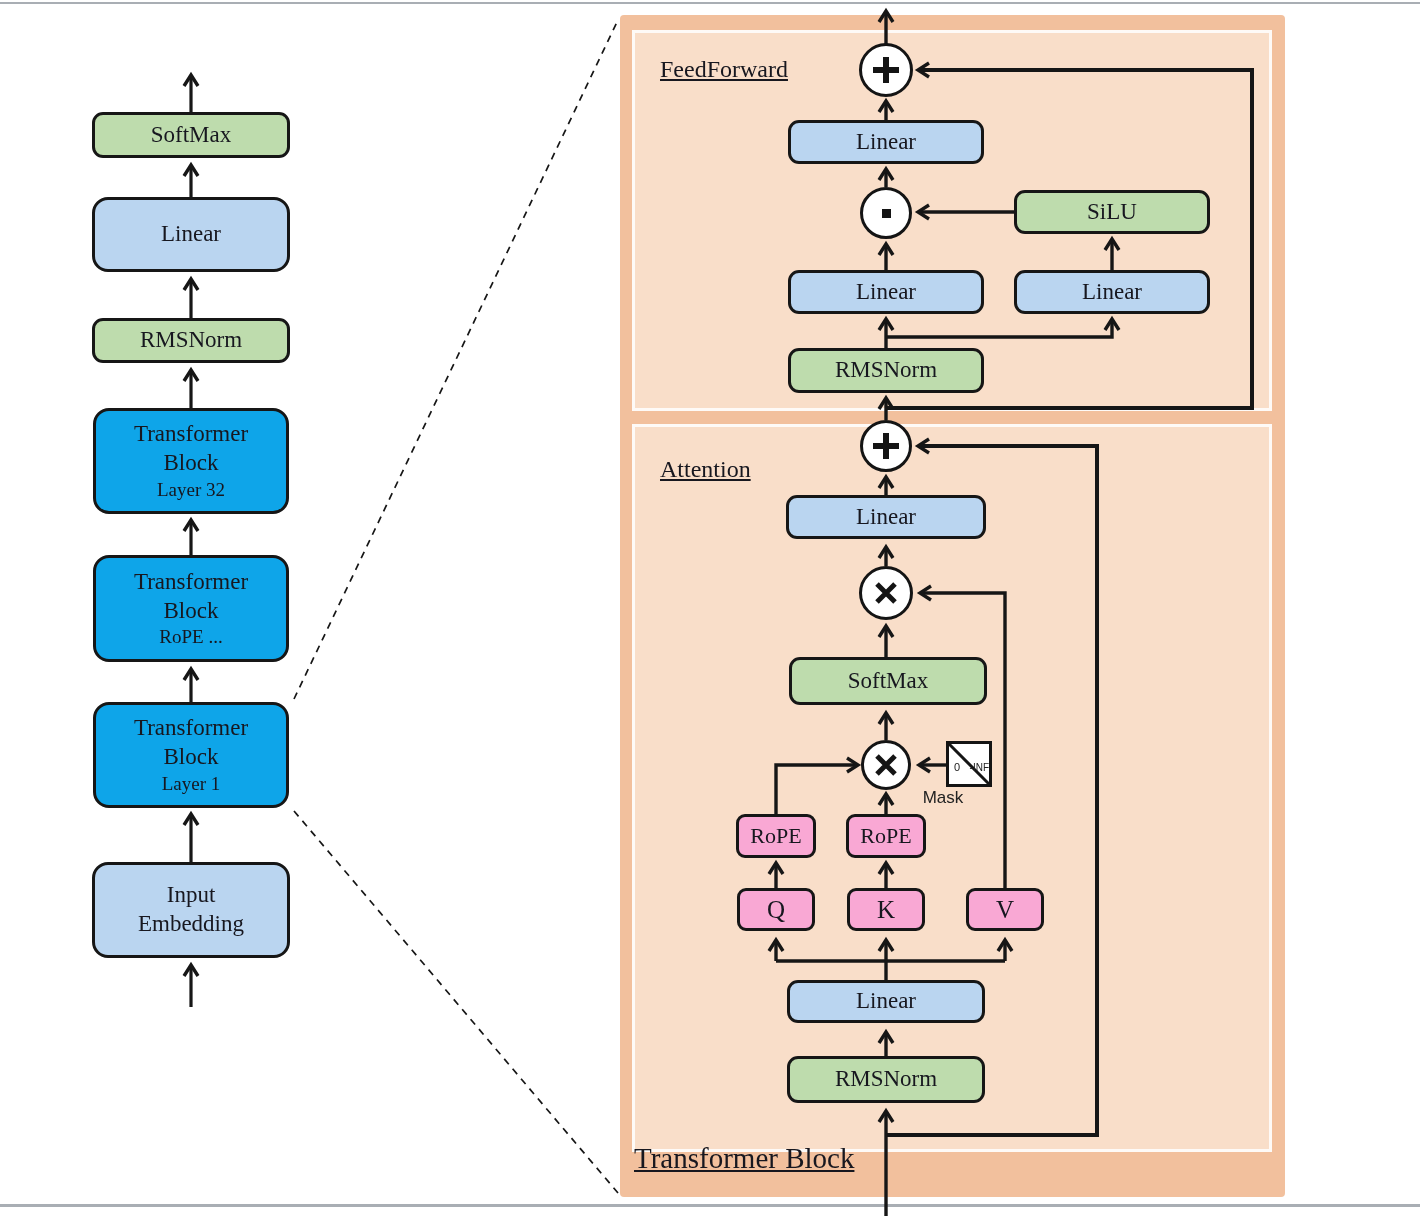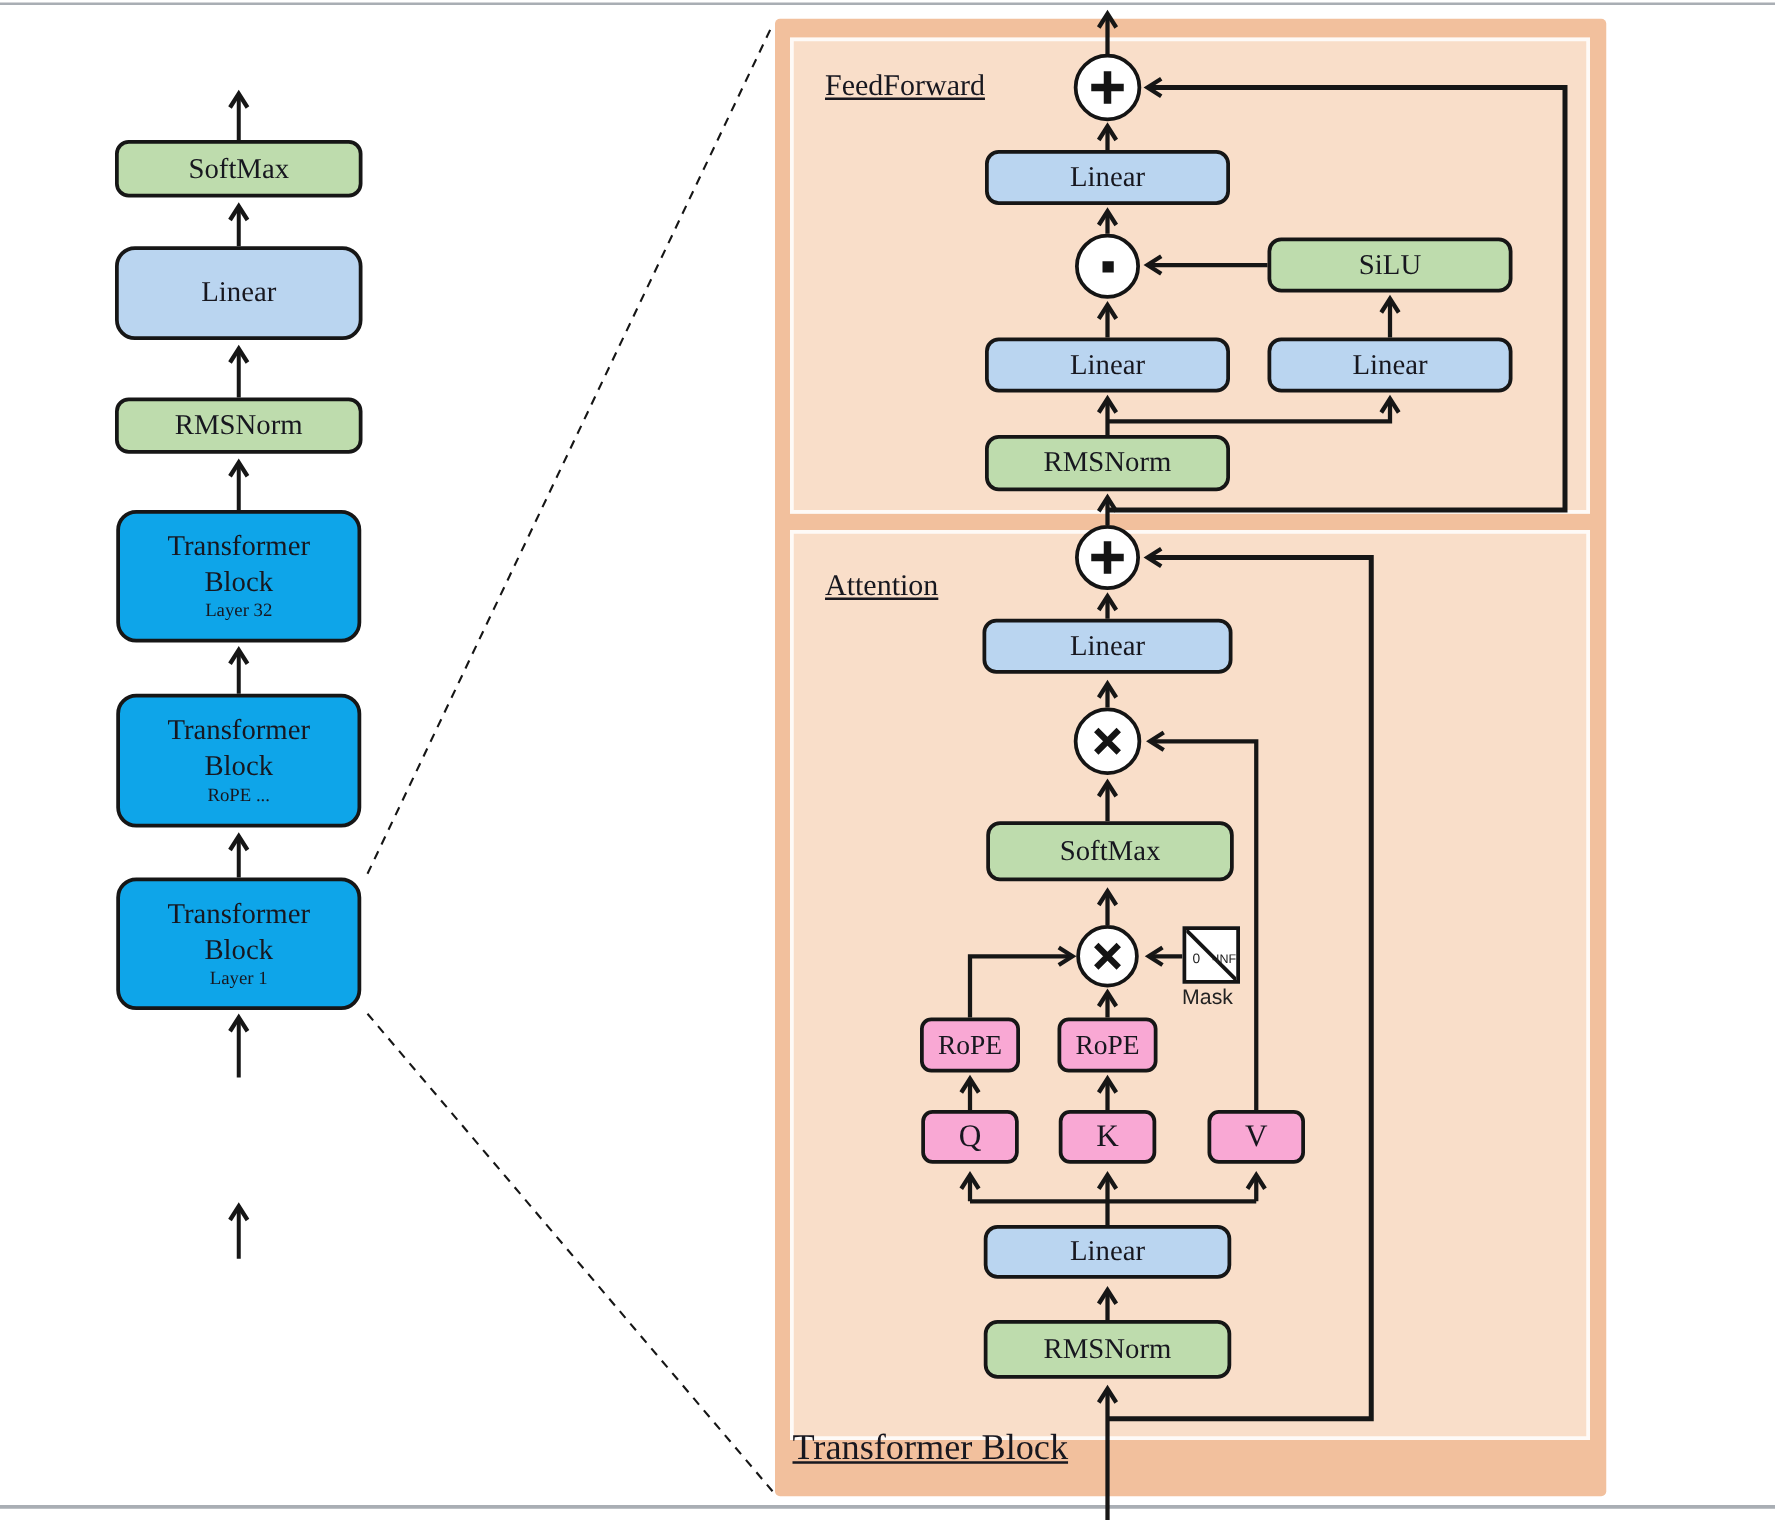--- a/index.html
+++ b/index.html
@@ -8,21 +8,21 @@
   .edge{position:absolute;left:0;width:1420px;background:#a9aeb4;}
   .panel{position:absolute;background:#f2c09d;border-radius:4px;}
   .section{position:absolute;background:#f9dec9;border:3px solid rgba(255,255,255,.85);box-sizing:border-box;}
   .box{position:absolute;display:flex;align-items:center;justify-content:center;text-align:center;
        box-sizing:border-box;border:3px solid #161616;font-size:23px;line-height:1.25;}
   .blue{background:#bad5f0;border-radius:11px;}
   .blue2{background:#f9a8d4;border-radius:9px;}
   .green{background:#bedcad;border-radius:11px;}
   .orange{background:#0ea5e9;border-radius:15px;}
   .bigbox{border-radius:16px;border-width:3px;flex-direction:column;}
-  .sub{font-size:15px;}
+  .sub{font-size:19px;}
   .seclabel{position:absolute;font-size:24px;text-decoration:underline;}
   .op{position:absolute;background:#ffffff;border:3.5px solid #141414;border-radius:50%;
       box-sizing:border-box;display:flex;align-items:center;justify-content:center;}
   .mask{position:absolute;background:#fff;border:3px solid #141414;box-sizing:border-box;}
   .masktxt{position:absolute;font-family:"Liberation Sans",sans-serif;color:#222;}
   svg.wires{position:absolute;left:0;top:0;}
   .lbl{white-space:pre-line;}
 </style>
 </head>
 <body>
@@ -106,20 +106,23 @@
   <span>Transformer</span>
   <span>Block</span>
   <span class="sub">RoPE ...</span>
 </div>
 <div class="box orange bigbox" style="left:93px;top:702px;width:196px;height:106px;">
   <span>Transformer</span>
   <span>Block</span>
   <span class="sub">Layer 1</span>
 </div>
 
+<div class="box blue" style="left:92px;top:862px;width:198px;height:96px;border-radius:16px;padding:0 34px;">
+  <span class="lbl">Input Embedding</span>
+</div>
 
 <div class="seclabel" style="left:660px;top:56px;">FeedForward</div>
 <div class="seclabel" style="left:660px;top:456px;">Attention</div>
 <div class="seclabel" style="left:634px;top:1142px;font-size:29px;">Transformer Block</div>
 
 <div class="op" style="left:859px;top:43px;width:54px;height:54px;">
   <svg width="40" height="40">
         <path d="M20,7 V33 M7,20 H33" stroke="#141414" stroke-width="6" fill="none"></path>
       </svg>
 </div>
@@ -170,21 +173,21 @@
       </svg>
 </div>
 
 <div class="mask" style="left:946px;top:741px;width:46px;height:46px;">
   <svg width="40" height="40" style="position:absolute;left:0;top:0;">
         <line x1="0" y1="0" x2="40" y2="40" stroke="#141414" stroke-width="3"></line>
       </svg>
   <span class="masktxt" style="left:5px;top:17px;font-size:11px;">0</span>
   <span class="masktxt" style="right:0px;top:18px;font-size:10px;">-INF</span>
 </div>
-<div class="masktxt" style="left:935px;top:788px;width:62px;text-align:center;font-size:17px;">Mask</div>
+<div class="masktxt" style="left:912px;top:788px;width:62px;text-align:center;font-size:17px;">Mask</div>
 
 <div class="box blue2" style="left:736px;top:814px;width:80px;height:44px;font-size:22px;">
       <span>RoPE</span>
     </div>
 <div class="box blue2" style="left:846px;top:814px;width:80px;height:44px;font-size:22px;">
       <span>RoPE</span>
     </div>
 
 <div class="box blue2" style="left:737px;top:888px;width:78px;height:43px;font-size:25px;">
       <span>Q</span>

